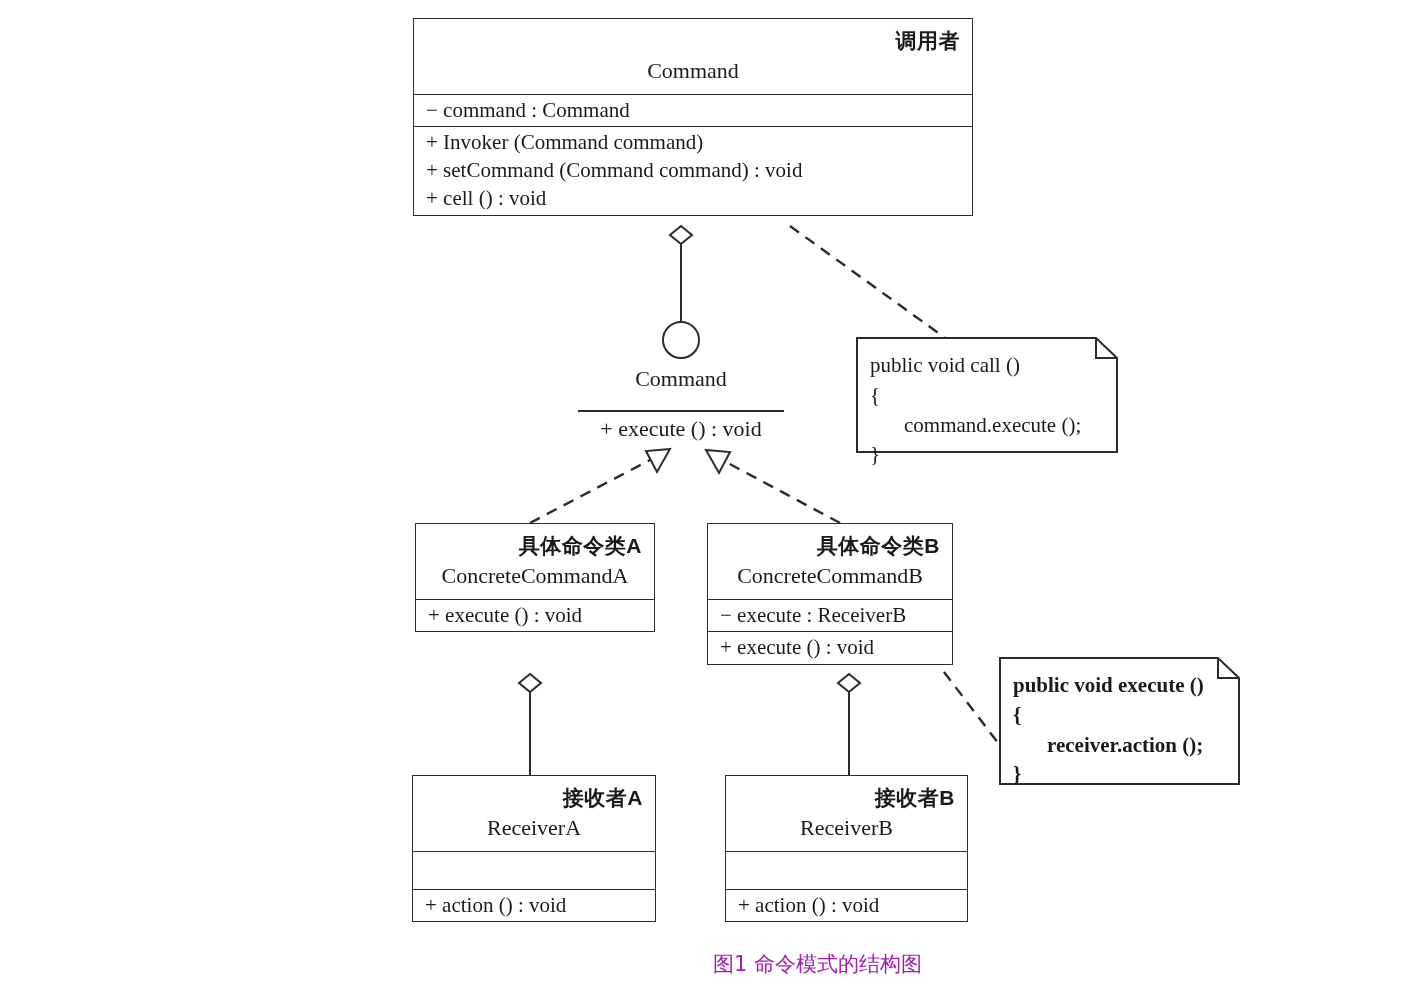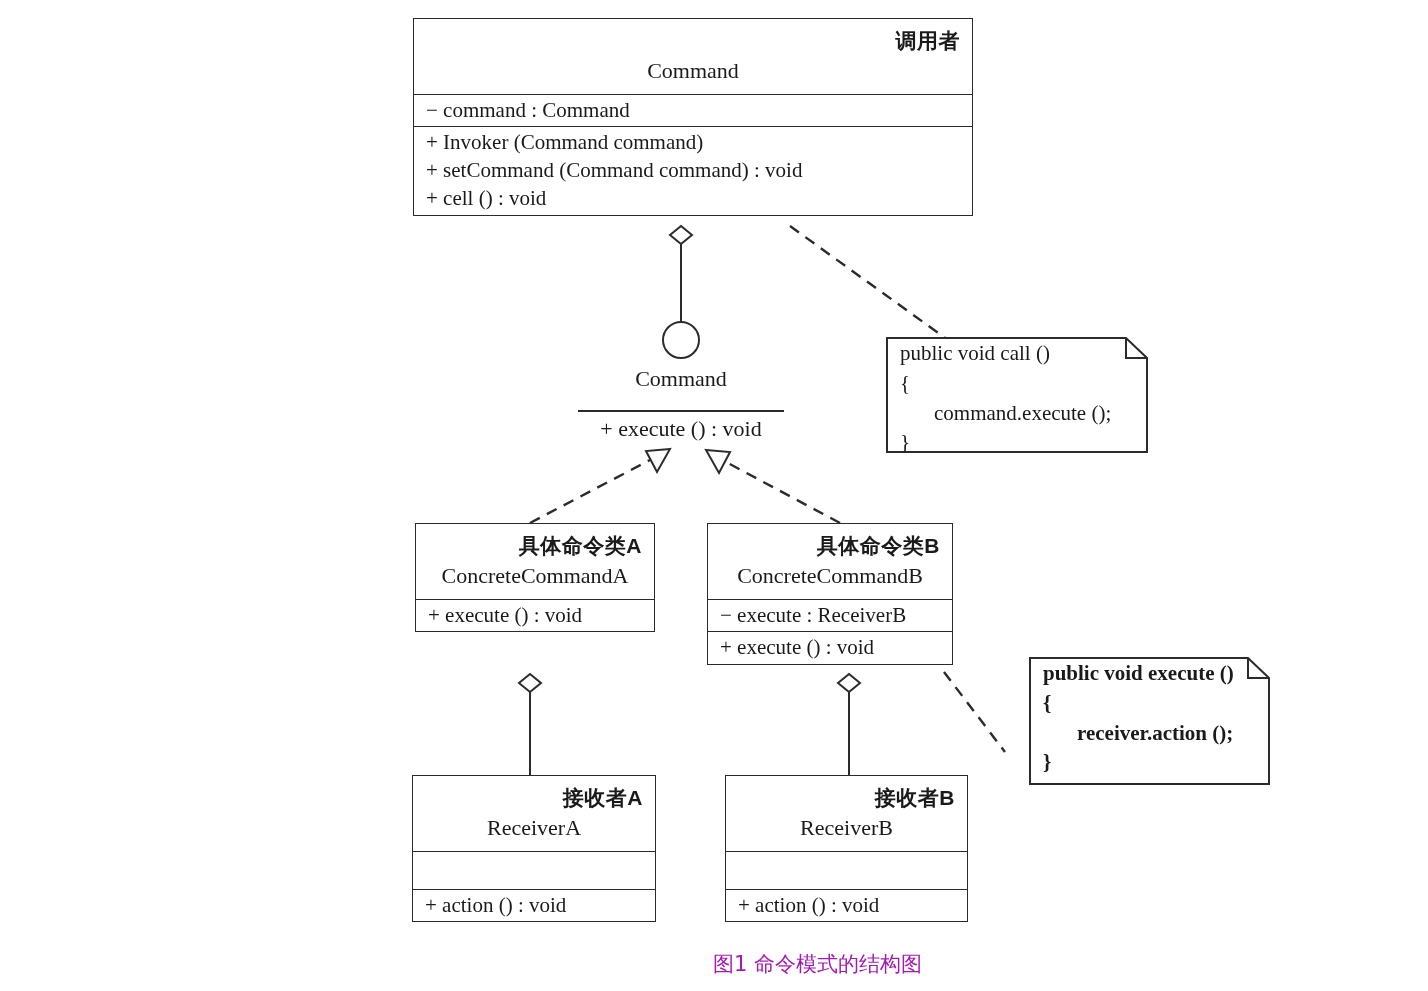--- a/index.html
+++ b/index.html
@@ -84,23 +84,22 @@
     box-sizing: border-box;
   }
 
   
   .uml-note {
     position: absolute;
     box-sizing: border-box;
     background: #ffffff;
     font-size: 21px;
     line-height: 1.42;
-    padding: 2px 14px;
+    padding: 14px 14px;
     border: none;
-    margin-left: 30px;
   }
   .uml-note .note-shape {
     position: absolute;
     inset: 0;
     pointer-events: none;
   }
   .note-body {
     position: relative;
     z-index: 2;
   }

